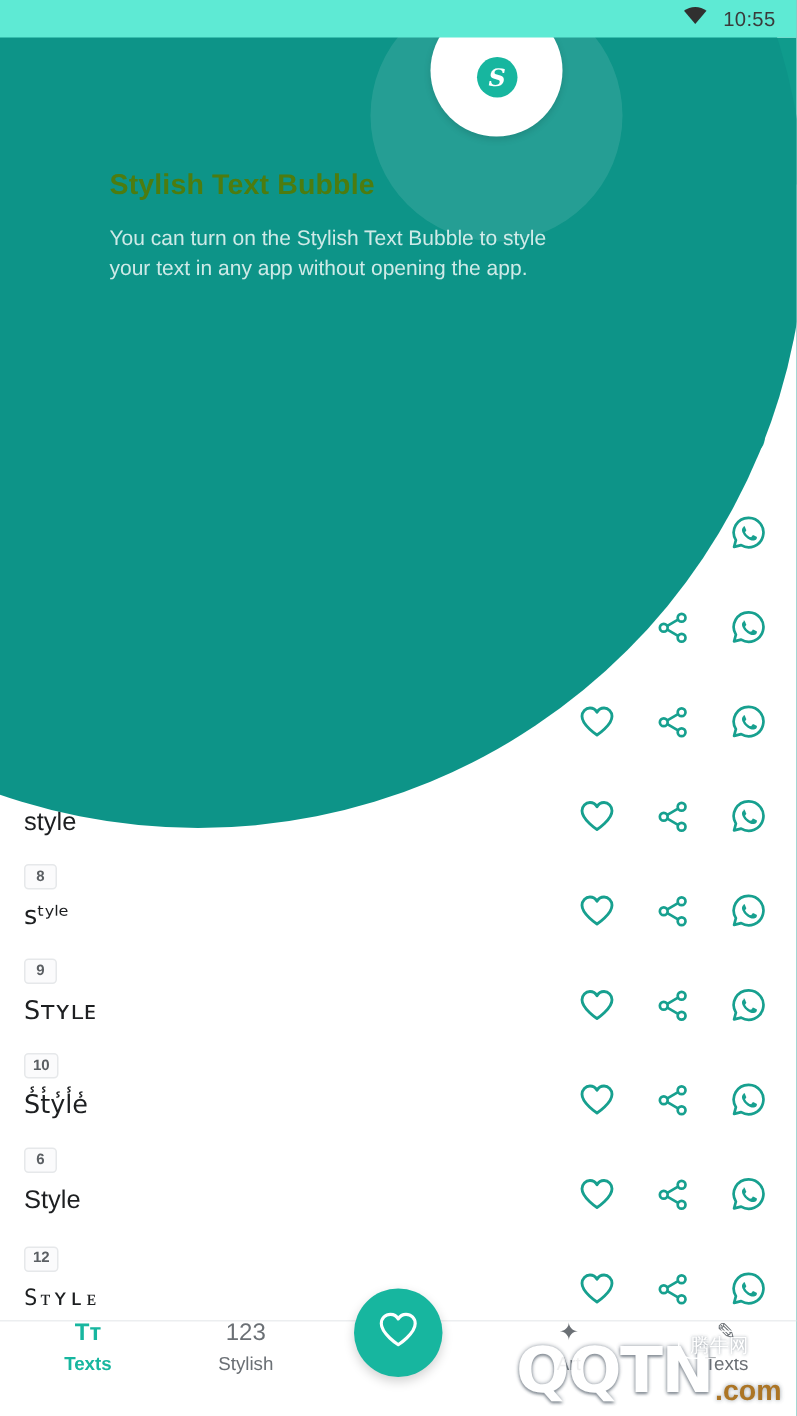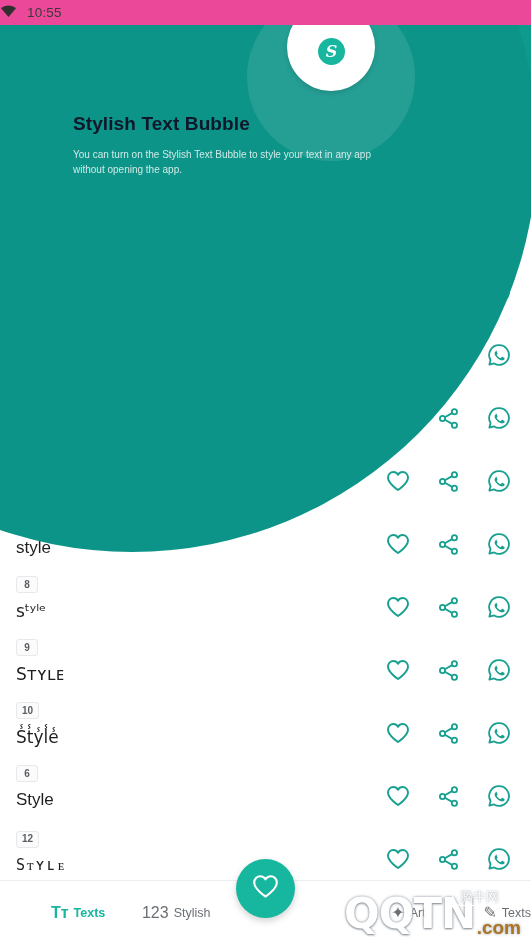--- a/index.html
+++ b/index.html
@@ -6,22 +6,22 @@
   html,body { width:531px; height:944px; }
   body {
     font-family:"Liberation Sans", sans-serif;
     background:#ffffff;
     position:relative;
     overflow:hidden;
   }
 
   
   #status-bar{
-    height:25px; background:#ec4899;
-    display:flex; align-items:center; justify-content:flex-start;
+    height:25px; background:#5eead4;
+    display:flex; align-items:center; justify-content:flex-end;
     padding-right:14px; gap:10px;
     position:relative; z-index:5;
   }
   #status-bar .wifi{ display:block; }
   #clock{ font-size:13.5px; color:#3a3a3a; letter-spacing:.2px; font-weight:400; }
 
   
   #app-bar{
     height:52px; background:#0f9b8c;
     display:flex; align-items:center; padding:0 12px; gap:4px;
@@ -108,37 +108,38 @@
     width:27px; height:27px; border-radius:50%;
     background:#17b69f;
     display:flex; align-items:center; justify-content:center;
     color:#ffffff; font-size:16px; font-family:"DejaVu Serif", serif;
     font-weight:700; font-style:italic; line-height:1;
   }
   #tip{
     position:absolute; left:73px; top:88px; width:300px;
   }
   #tip-title{
-    font-size:19px; font-weight:700; color:#0f172a; margin-bottom:13px;
+    font-size:19px; font-weight:700; color:#4d7c0f; margin-bottom:13px;
     letter-spacing:.1px;
   }
   #tip-body{
-    font-size:10px; line-height:1.45; color:rgba(255,255,255,0.80);
+    font-size:14px; line-height:1.45; color:rgba(255,255,255,0.80);
   }
 
   
   #bottom-bar{
     position:absolute; left:0; bottom:0; width:531px; height:64px;
     background:#ffffff; border-top:1px solid #eceef0;
     display:flex; align-items:center; z-index:4;
   }
   .tab{
     flex:1 1 0; height:100%;
-    display:flex; align-items:center; justify-content:flex-end;
+    display:flex; flex-direction:column; align-items:center; justify-content:flex-start;
     gap:5px;
+    padding-left:12px;
   }
   .tab-icon{ font-size:16px; font-weight:400; line-height:1; color:#6b7075; }
   .tab-label{ font-size:12.5px; color:#6b7075; }
   .tab.active .tab-icon,.tab.active .tab-label{ color:#17b69f; font-weight:700; }
   #fab-slot{ flex:0 0 110px; }
   #fab{
     position:absolute; left:236px; bottom:26px;
     width:59px; height:59px; border-radius:50%;
     background:#17b69f;
     display:flex; align-items:center; justify-content:center;

